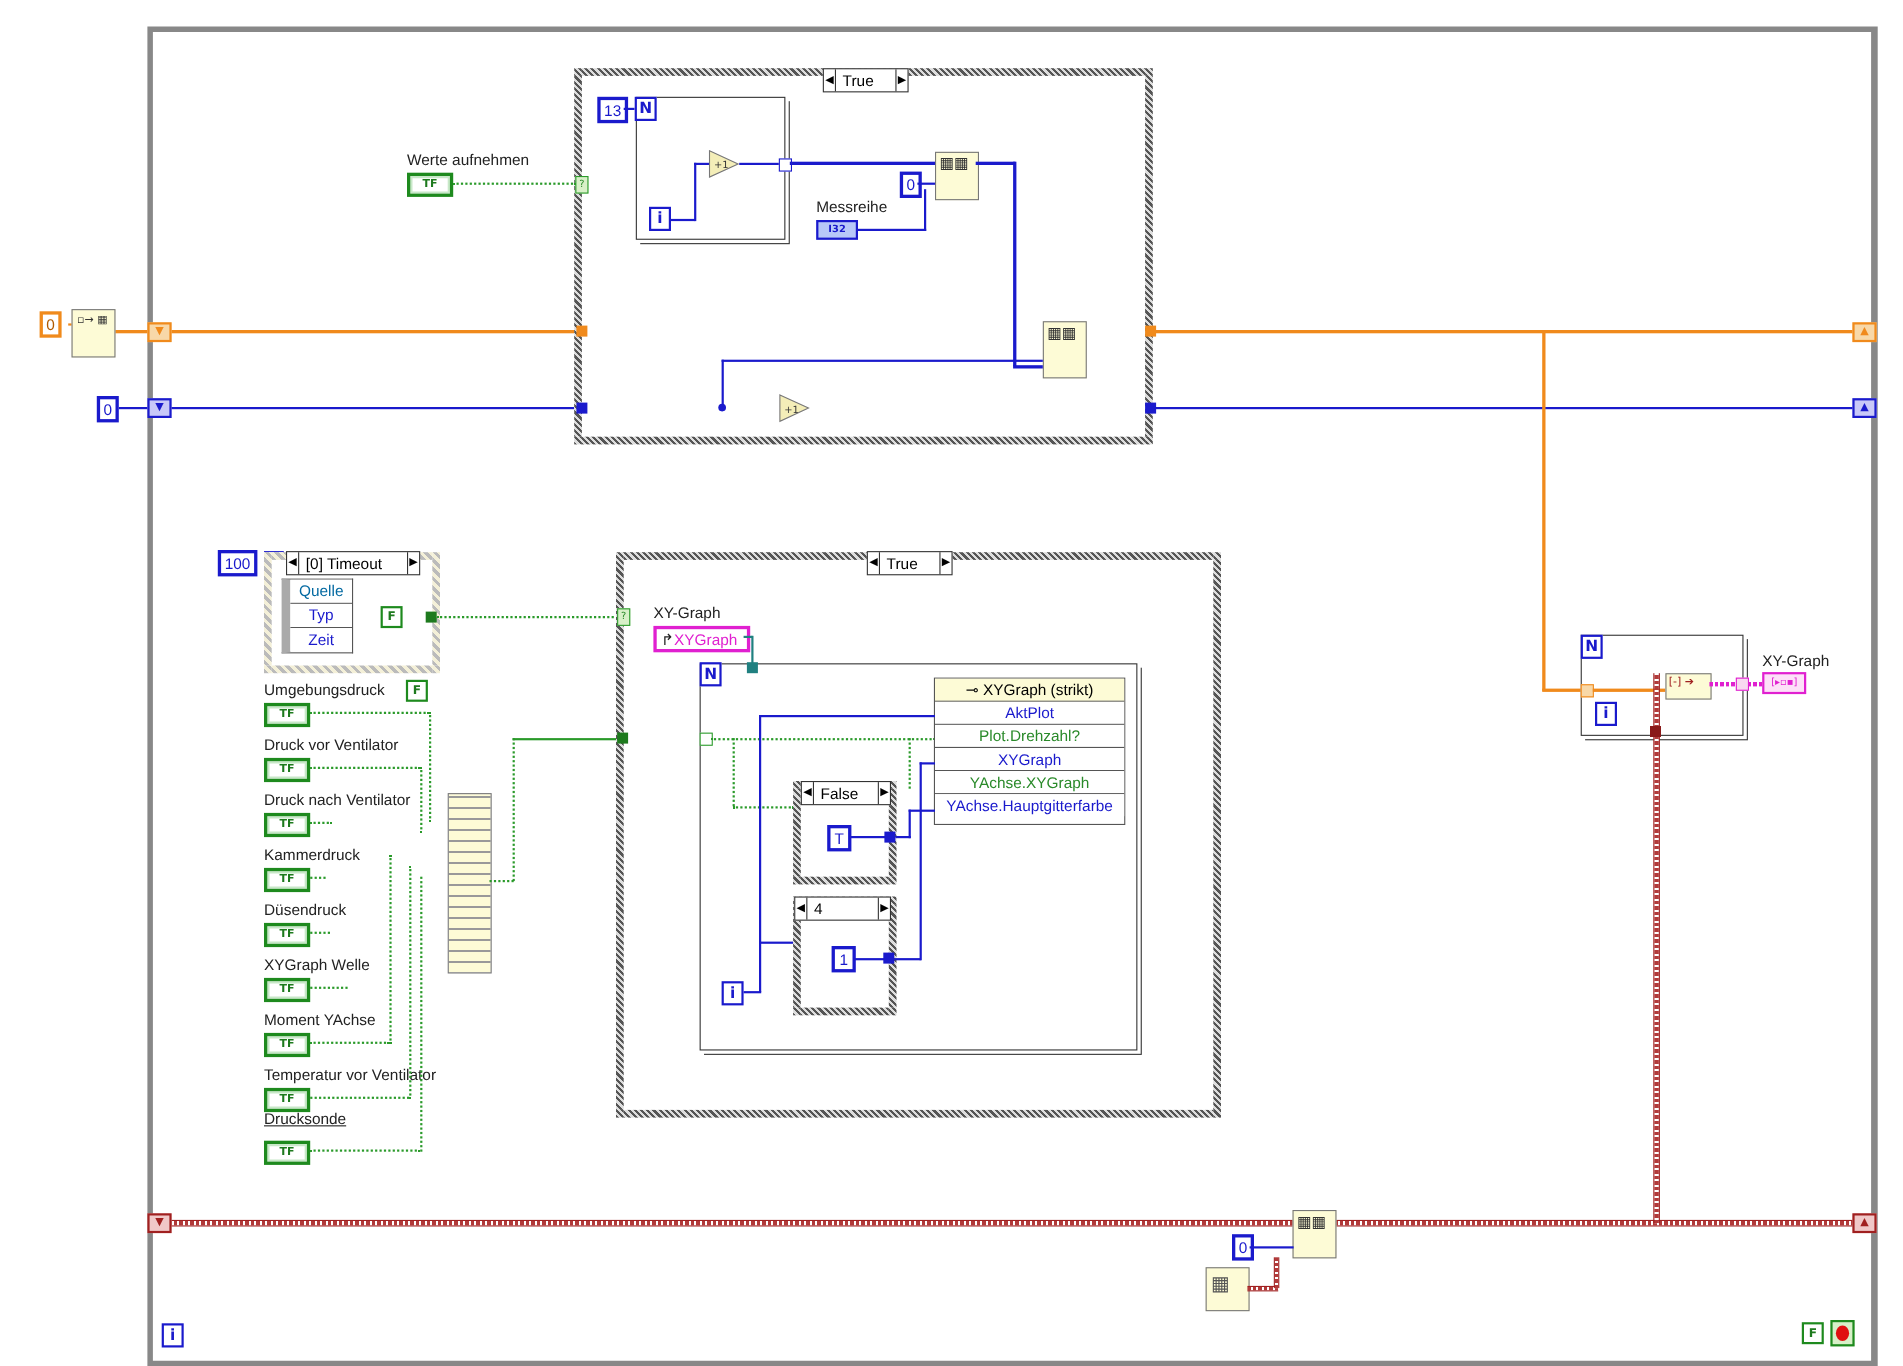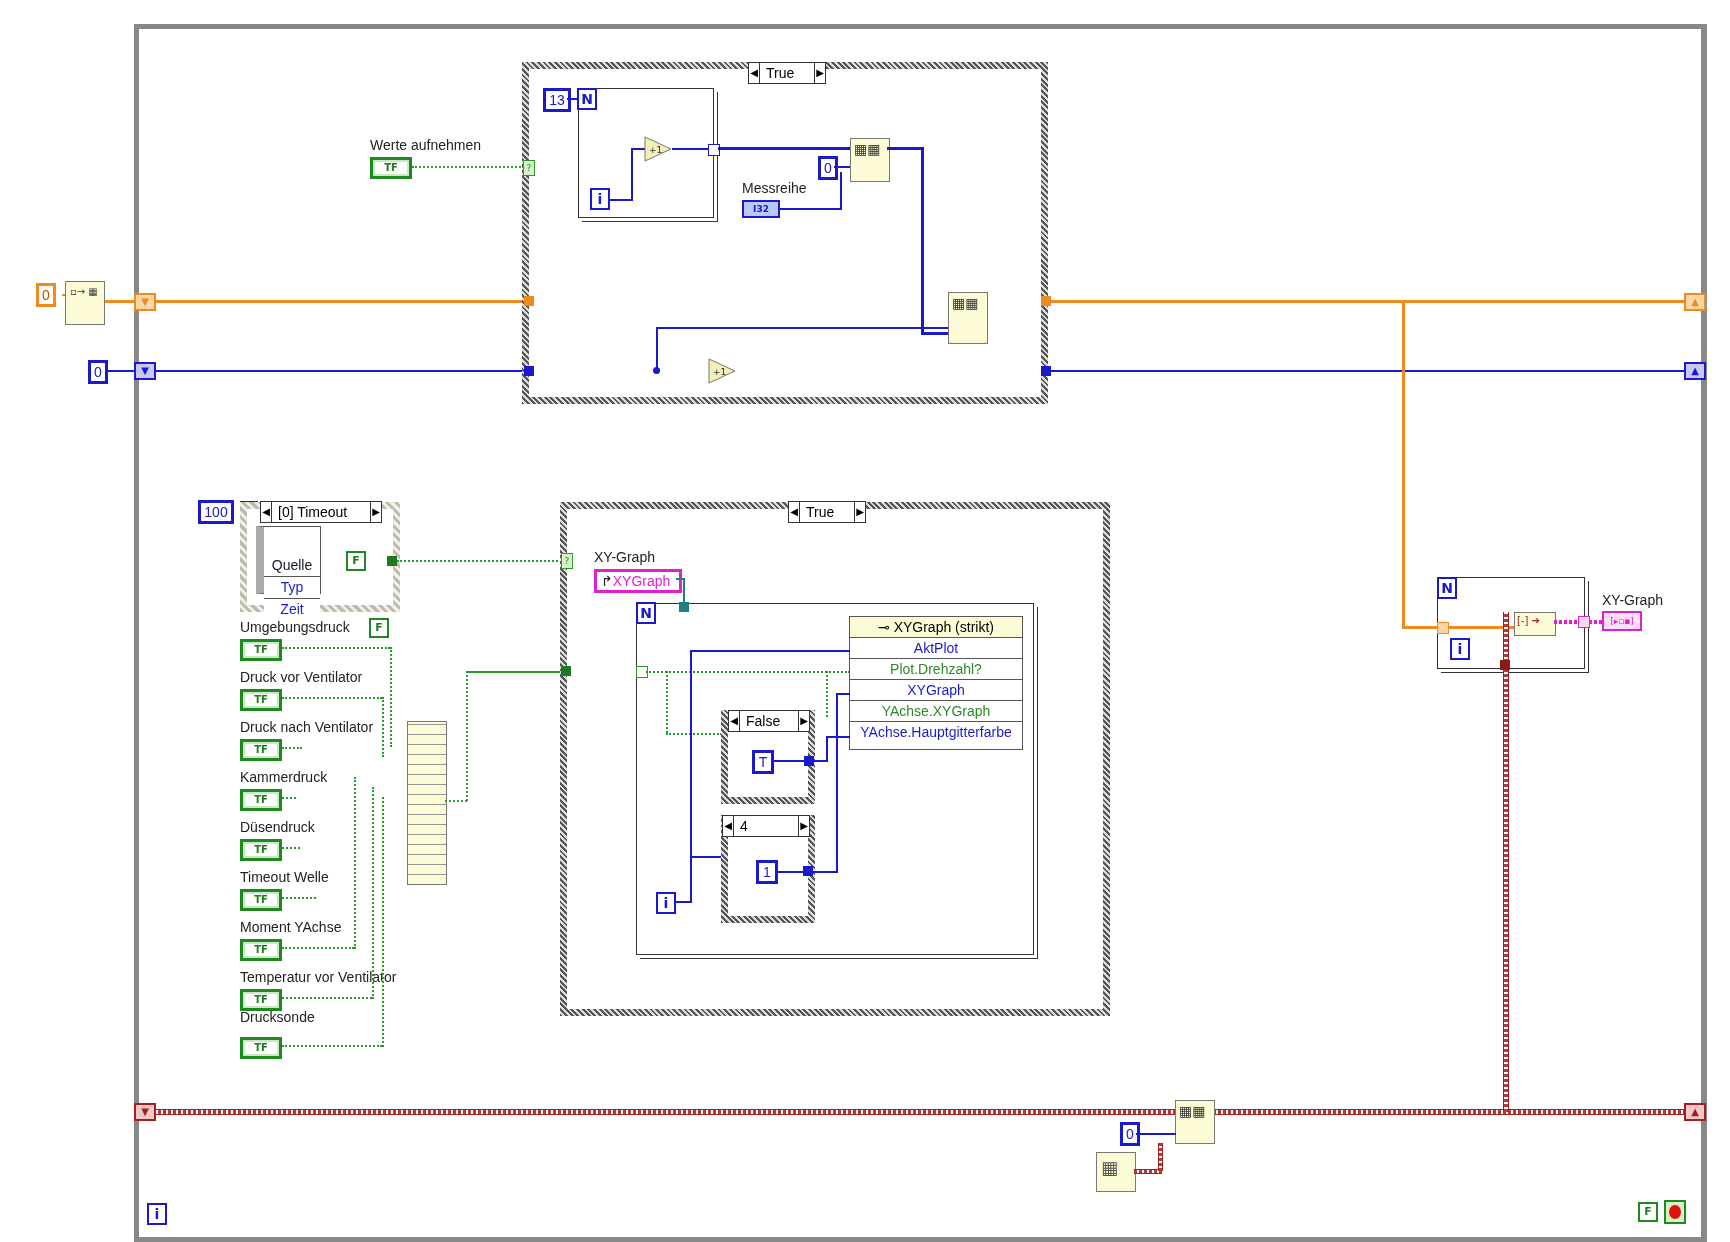--- a/index.html
+++ b/index.html
@@ -105,21 +105,21 @@
 
 <div class="const-blue" style="left:198px;top:500px;width:26px;">100</div>
 <div class="abs" style="left:240px;top:501px;width:14px;height:18px;border:2px solid #1a1acc;color:#1a1acc;font-size:12px;text-align:center;line-height:18px;">⧖</div>
 <div class="case" style="left:240px;top:502px;width:146px;height:96px;border-image:repeating-linear-gradient(45deg,#bbb 0 3px,#f4f0d8 3px 6px) 7;"></div>
 <div class="sel" style="left:260px;top:501px;width:120px;">
   <span class="arr">◀</span>
   <span class="txt">[0] Timeout</span>
   <span class="arr">▶</span>
 </div>
 <div class="abs" style="left:256px;top:526px;width:56px;height:66px;border:1px solid #555;border-left:8px solid #aaa;background:#fff;">
-  <div class="prop" style="position:relative;color:#0f172a;border:none;border-bottom:1px solid #555;height:21px;margin-top:28px;">Quelle</div>
+  <div class="prop" style="position:relative;color:#0369a1;border:none;border-bottom:1px solid #555;height:21px;">Quelle</div>
   <div class="prop" style="position:relative;color:#1a1acc;border:none;border-bottom:1px solid #555;height:21px;">Typ</div>
   <div class="prop" style="position:relative;color:#1a1acc;border:none;height:21px;">Zeit</div>
 </div>
 <div class="bool-const" style="left:346px;top:551px;">F</div>
 <div class="tunnel" style="left:387px;top:556px;background:#1e7a1e;"></div>
 <div class="abs" style="left:397px;top:560px;width:168px;border-top:2px dotted #2a9a2a;"></div>
 
 <div class="lbl" style="left:240px;top:619px;">Umgebungsdruck</div>
 <div class="bool-const" style="left:369px;top:618px;">F</div>
 <div class="bool-term" style="left:240px;top:639px;">TF</div>
@@ -129,30 +129,30 @@
 
 <div class="lbl" style="left:240px;top:719px;">Druck nach Ventilator</div>
 <div class="bool-term" style="left:240px;top:739px;">TF</div>
 
 <div class="lbl" style="left:240px;top:769px;">Kammerdruck</div>
 <div class="bool-term" style="left:240px;top:789px;">TF</div>
 
 <div class="lbl" style="left:240px;top:819px;">Düsendruck</div>
 <div class="bool-term" style="left:240px;top:839px;">TF</div>
 
-<div class="lbl" style="left:240px;top:869px;">Timeout Welle</div>
+<div class="lbl" style="left:240px;top:869px;">XYGraph Welle</div>
 <div class="bool-term" style="left:240px;top:889px;">TF</div>
 
 <div class="lbl" style="left:240px;top:919px;">Moment YAchse</div>
 <div class="bool-term" style="left:240px;top:939px;">TF</div>
 
 <div class="lbl" style="left:240px;top:969px;">Temperatur vor Ventilator</div>
 <div class="bool-term" style="left:240px;top:989px;">TF</div>
 
-<div class="lbl" style="left:240px;top:1009px;">Drucksonde</div>
+<div class="lbl" style="left:240px;top:1009px;text-decoration:underline;">Drucksonde</div>
 <div class="bool-term" style="left:240px;top:1037px;">TF</div>
 
 <div class="abs" style="left:282px;top:647px;width:112px;height:402px;">
   <div style="position:absolute;left:0;top:0;width:108px;border-top:2px dotted #2a9a2a;"></div>
   <div style="position:absolute;left:0;top:50px;width:100px;border-top:2px dotted #2a9a2a;"></div>
   <div style="position:absolute;left:0;top:100px;width:20px;border-top:2px dotted #2a9a2a;"></div>
   <div style="position:absolute;left:0;top:150px;width:14px;border-top:2px dotted #2a9a2a;"></div>
   <div style="position:absolute;left:0;top:200px;width:18px;border-top:2px dotted #2a9a2a;"></div>
   <div style="position:absolute;left:0;top:250px;width:34px;border-top:2px dotted #2a9a2a;"></div>
   <div style="position:absolute;left:0;top:300px;width:72px;border-top:2px dotted #2a9a2a;"></div>

